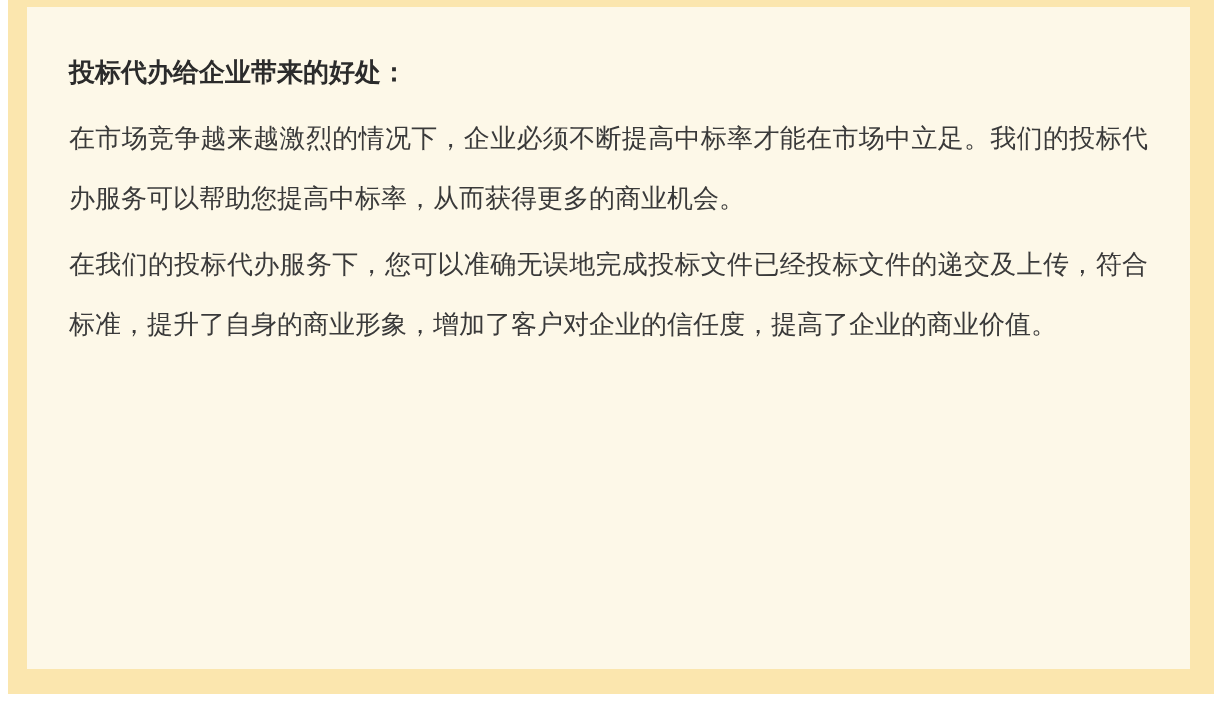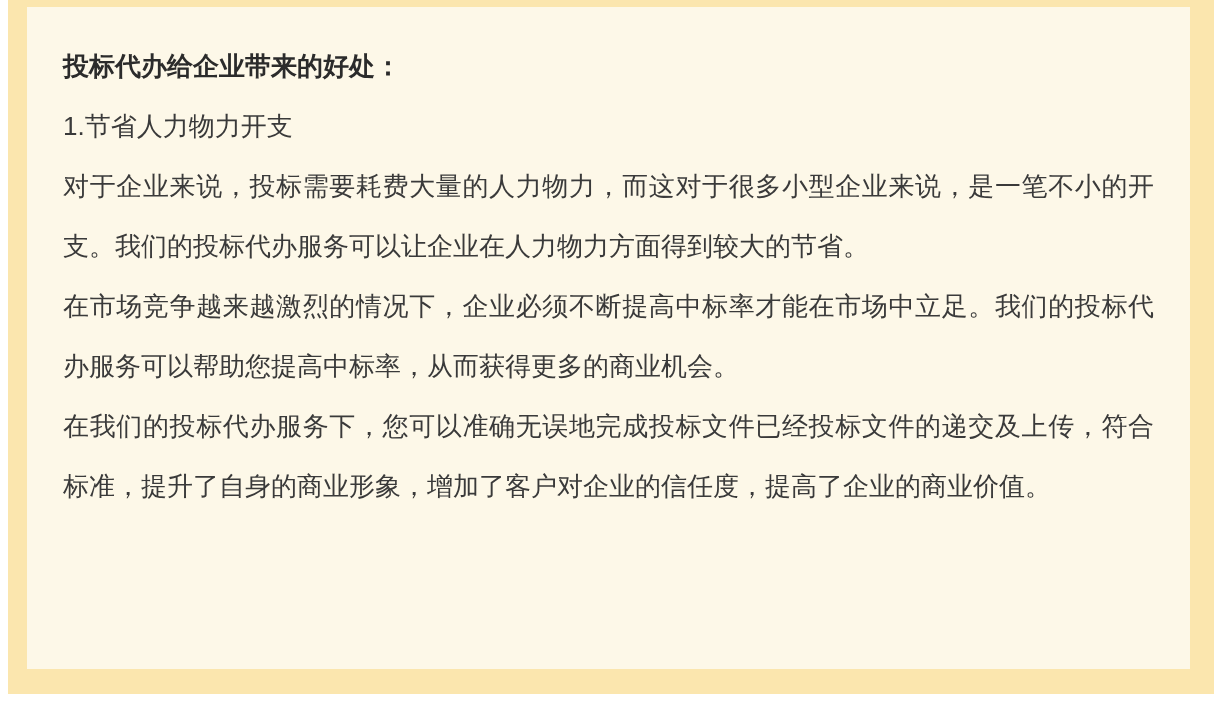--- a/index.html
+++ b/index.html
@@ -32,41 +32,37 @@
     box-sizing: border-box;
   }
   .article-content {
     padding: 29px 36px 0 36px;
     font-size: 26px;
     line-height: 60px;
     color: var(--text-color, #3a3a3a);
     text-align: justify;
   }
   .article-content p {
-    margin: 0;
+    margin: 6px;
     padding: 0;
   }
   .article-title {
     font-weight: 700;
     color: var(--title-color, #2b2b2b);
   }
 </style>
 </head>
 <body>
 
 <div class="card-frame">
   <div class="card-body">
     <div class="article-content">
 
       <p class="article-title">投标代办给企业带来的好处：</p>
 
-      <div>
-        <p>1.节省人力物力开支</p>
-        <p>对于企业来说，投标需要耗费大量的人力物力，而这对于很多小型企业来说，是一笔不小的开支。我们的投标代办服务可以让企业在人力物力方面得到较大的节省。</p>
-      </div>
 
       <div>
         <p>在市场竞争越来越激烈的情况下，企业必须不断提高中标率才能在市场中立足。我们的投标代办服务可以帮助您提高中标率，从而获得更多的商业机会。</p>
       </div>
 
       <div>
         <p>在我们的投标代办服务下，您可以准确无误地完成投标文件已经投标文件的递交及上传，符合标准，提升了自身的商业形象，增加了客户对企业的信任度，提高了企业的商业价值。</p>
       </div>
 
     </div>

